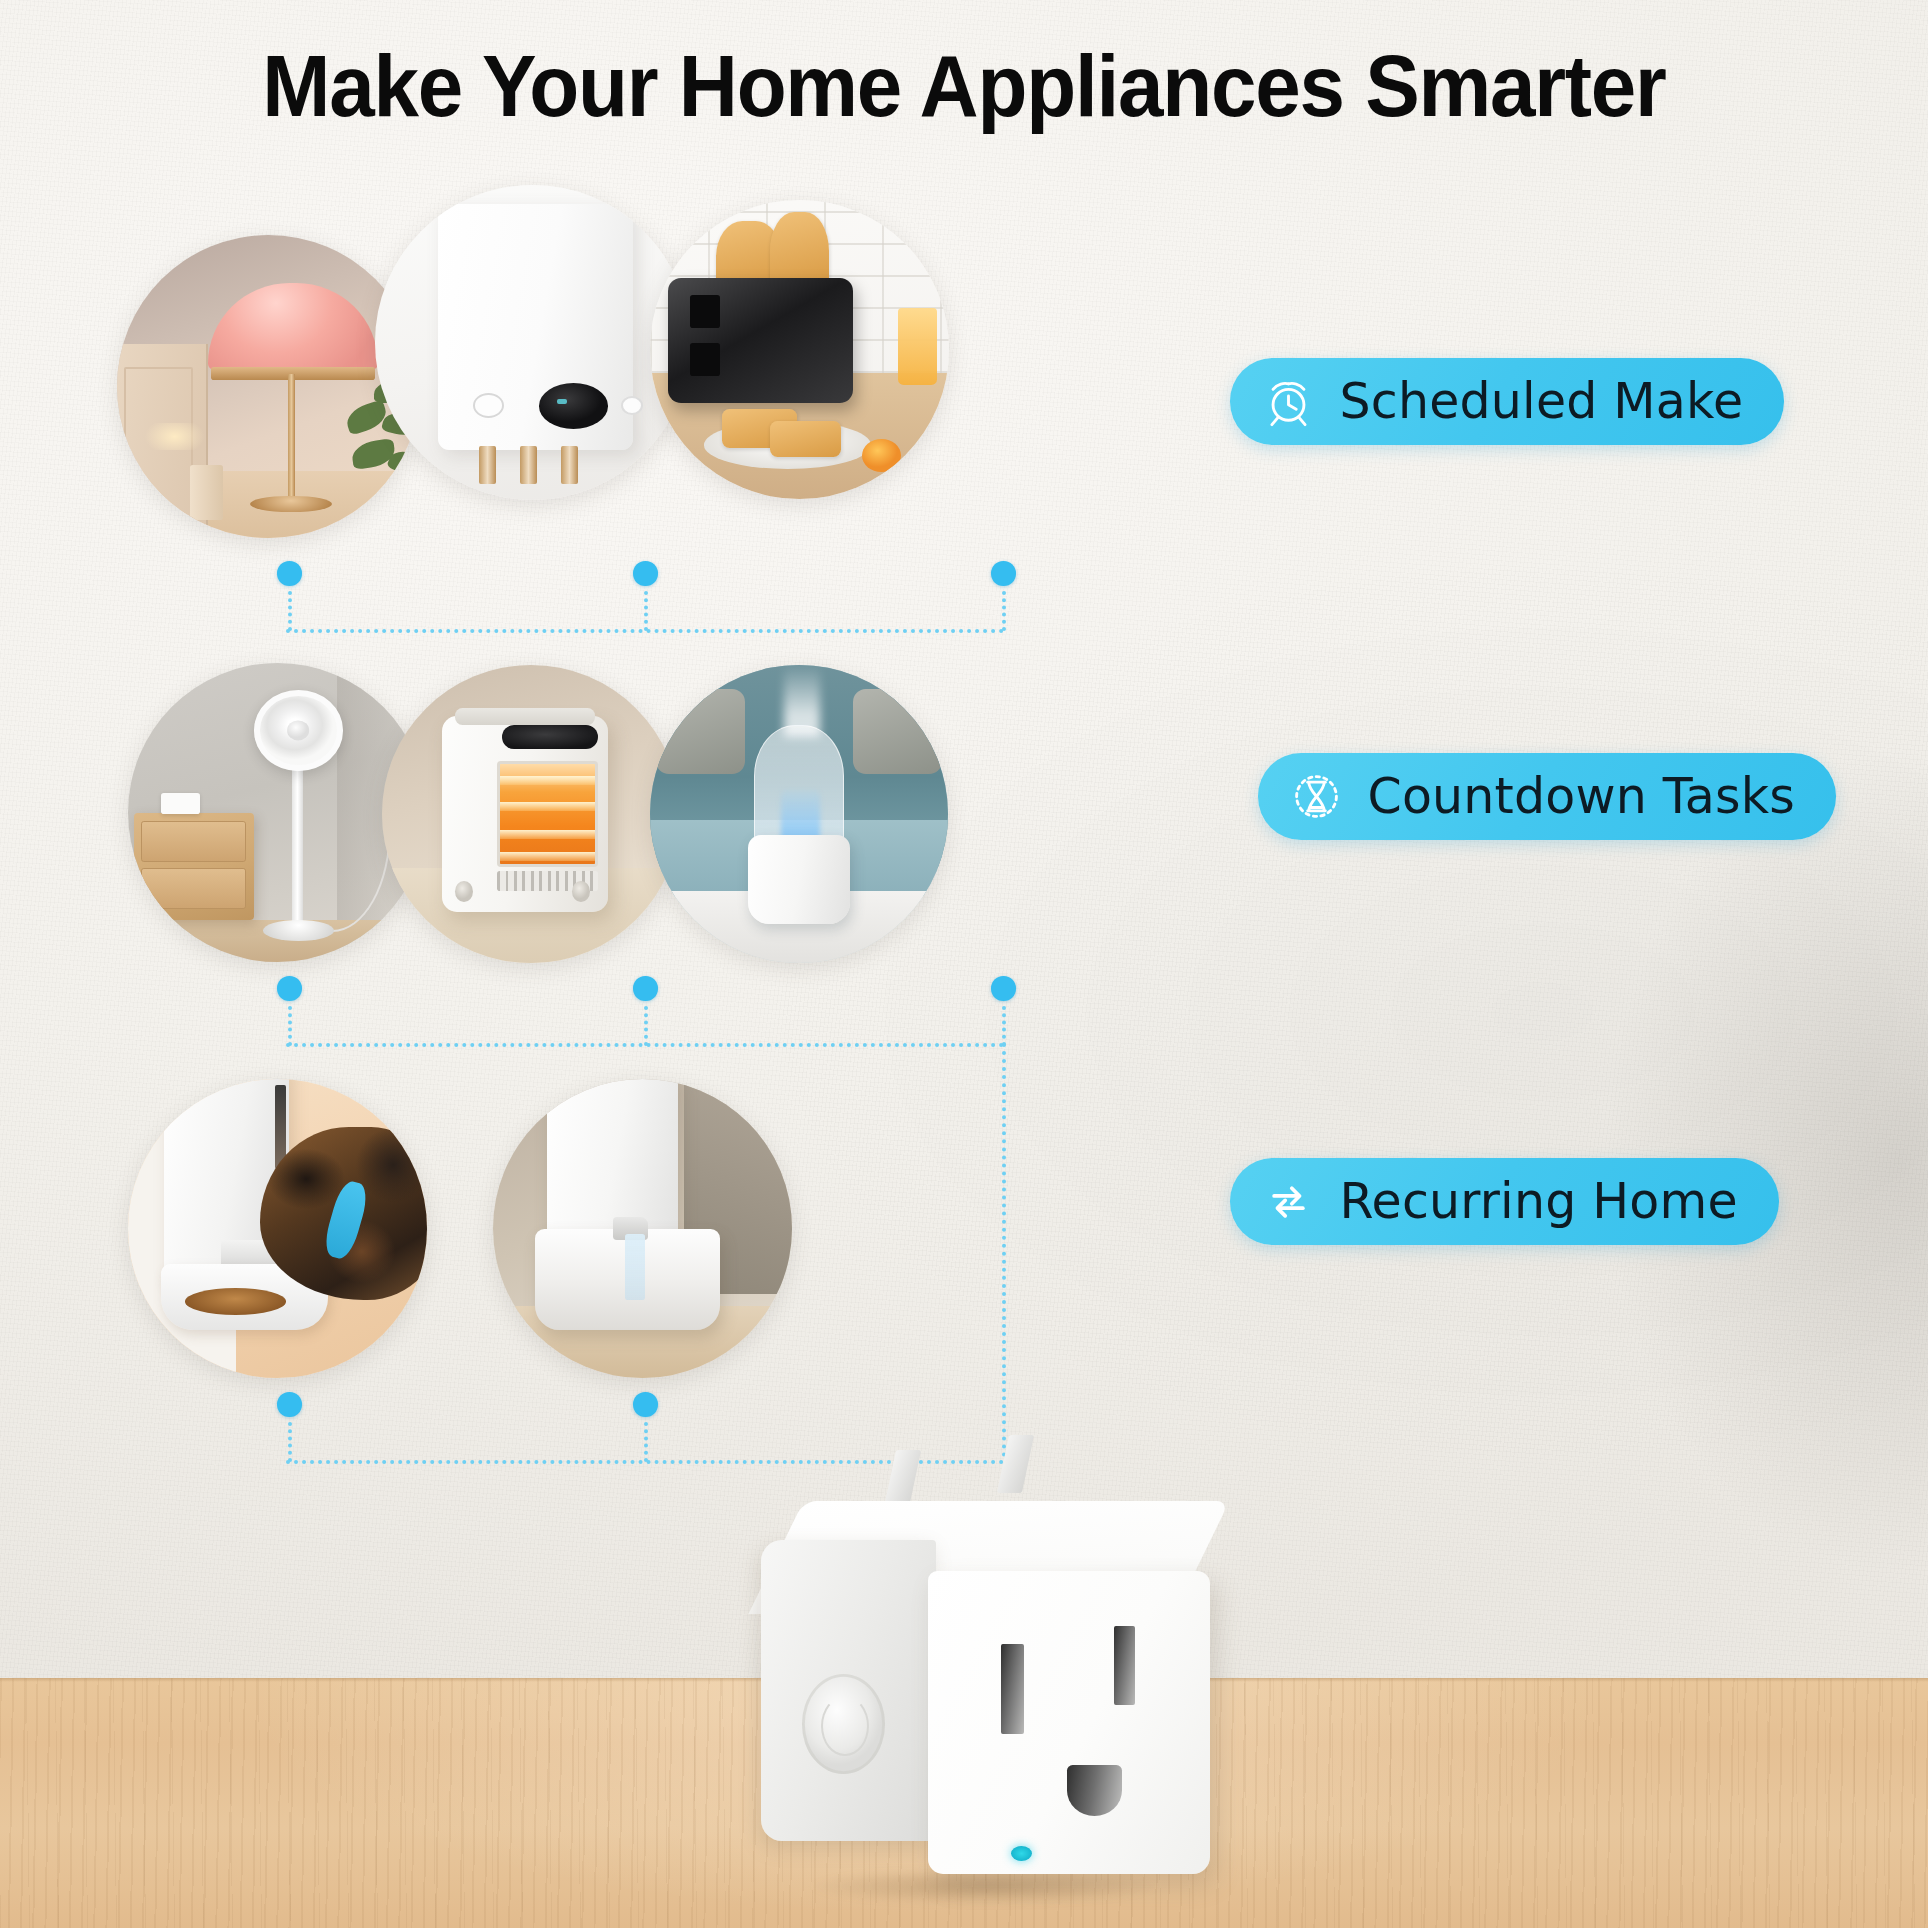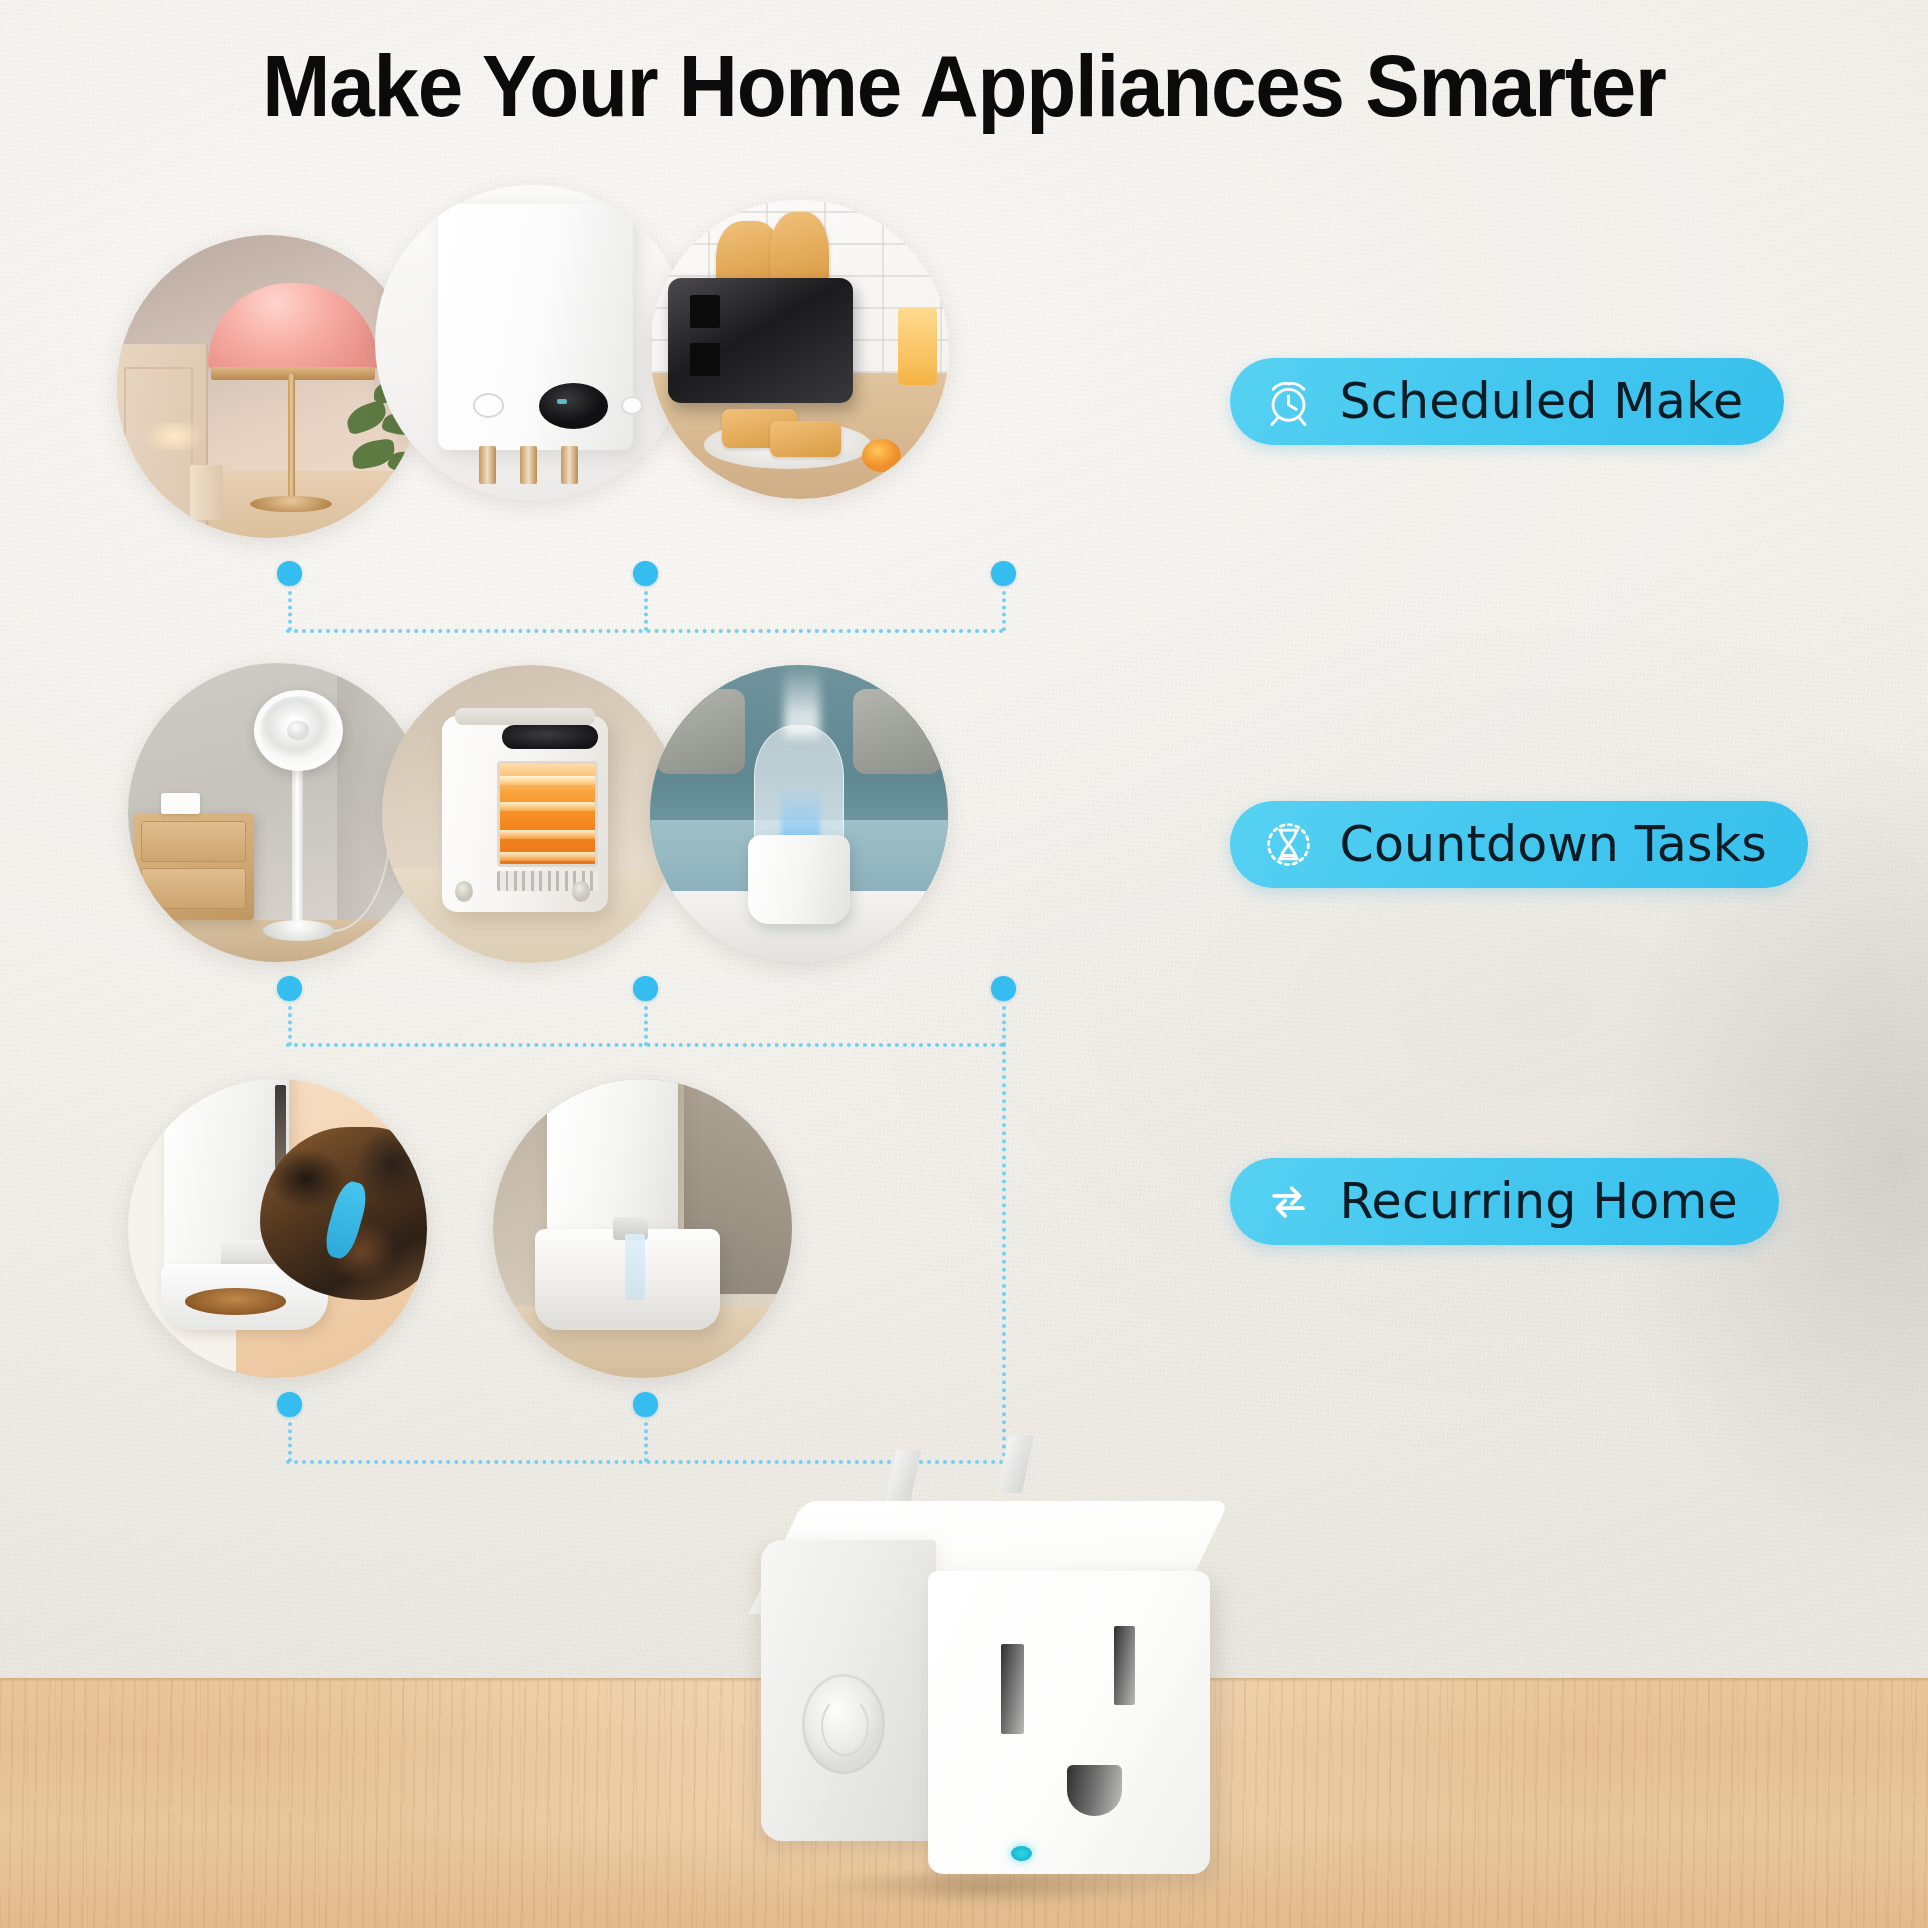--- a/index.html
+++ b/index.html
@@ -522,21 +522,21 @@
         <path d="M24 19 V27 L31 31"></path>
         <path d="M10 13 C14 8, 20 7, 24 8"></path>
         <path d="M38 13 C34 8, 28 7, 24 8"></path>
         <path d="M14 39 L9 45"></path>
         <path d="M34 39 L39 45"></path>
       </svg>
     </span>
     <span class="txt">Scheduled Make</span>
   </div>
 
-  <div class="badge" style="left:1230px; top:753px;margin-top:48px;">
+  <div class="badge" style="left:1258px; top:753px;">
     <span class="glyph">
       <svg viewBox="0 0 48 48" width="53" height="53" fill="none" stroke="#ffffff" stroke-width="2.6" stroke-linecap="round" stroke-linejoin="round">
         <circle cx="24" cy="24" r="18" stroke-dasharray="3 4"></circle>
         <path d="M16 11 H32"></path>
         <path d="M16 37 H32"></path>
         <path d="M17 11 C17 20, 31 28, 31 37"></path>
         <path d="M31 11 C31 20, 17 28, 17 37"></path>
         <path d="M19 34 H29"></path>
       </svg>
     </span>

